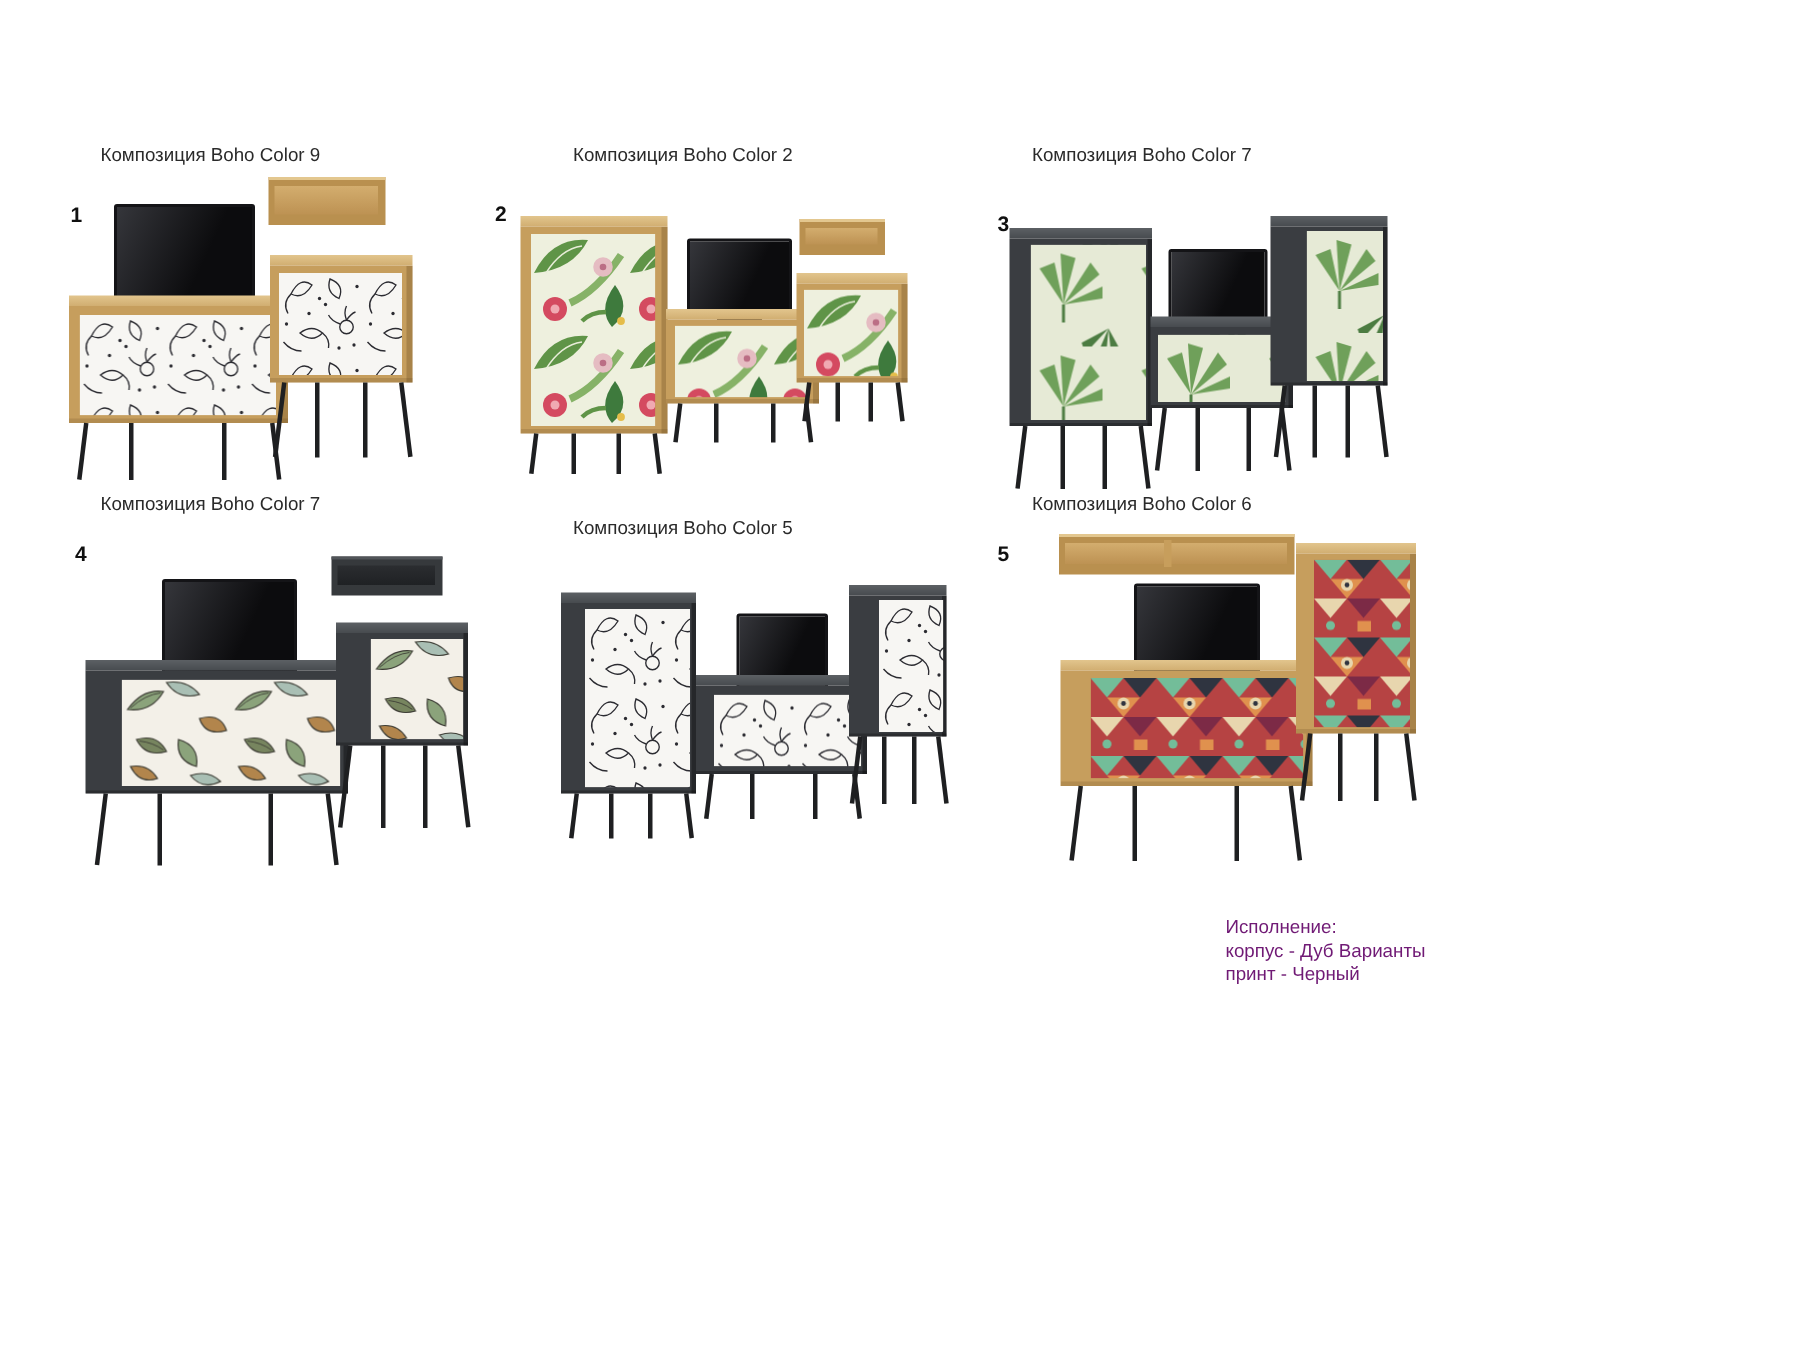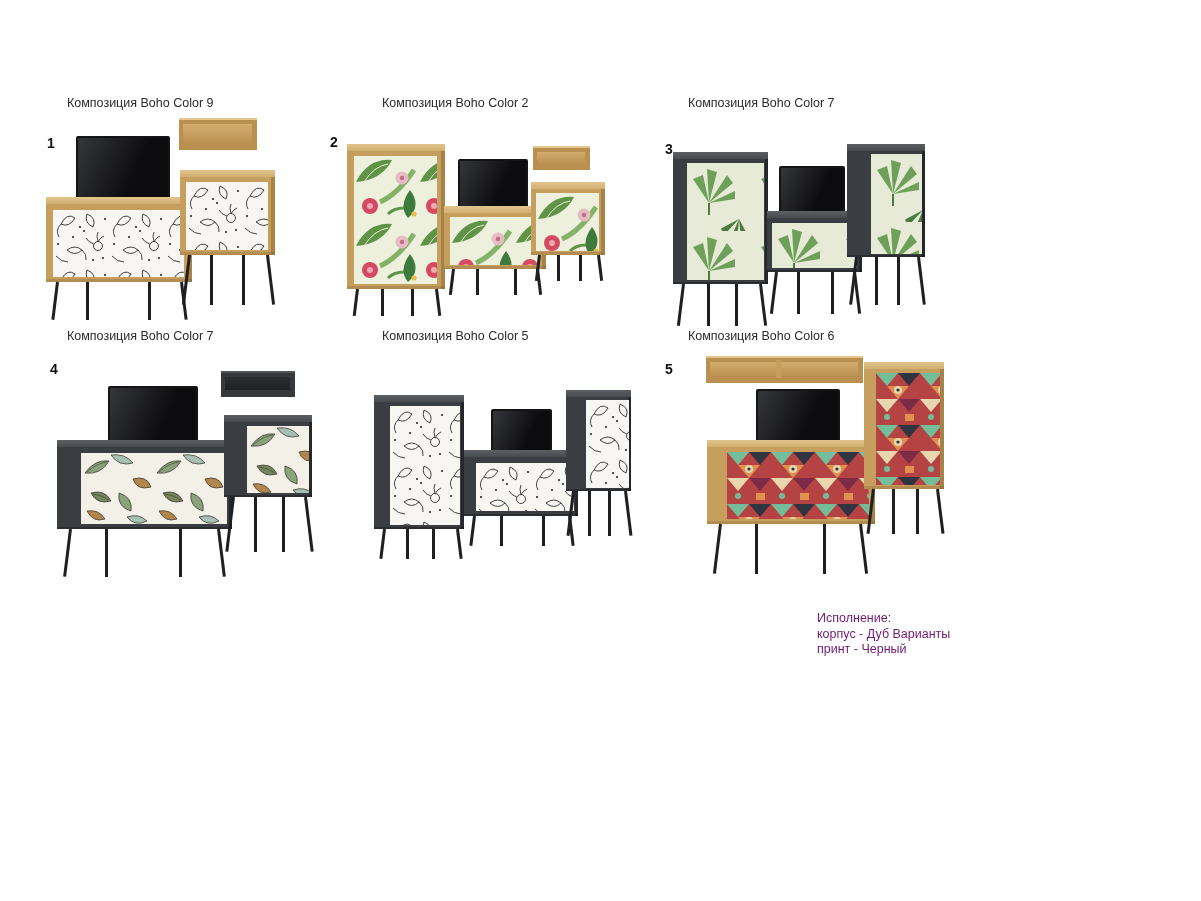--- a/index.html
+++ b/index.html
@@ -132,21 +132,21 @@
   </defs>
 </svg>
 
 <div id="canvas">
 
 
   <div class="caption" style="left:67px;top:96px">Композиция Boho Color 9</div>
   <div class="caption" style="left:382px;top:96px">Композиция Boho Color 2</div>
   <div class="caption" style="left:688px;top:96px">Композиция Boho Color 7</div>
   <div class="caption" style="left:67px;top:329px">Композиция Boho Color 7</div>
-  <div class="caption" style="left:382px;top:329px">Композиция Boho Color 5</div>
+  <div class="caption" style="left:382px;top:345px">Композиция Boho Color 5</div>
   <div class="caption" style="left:688px;top:329px">Композиция Boho Color 6</div>
 
   <div class="num" style="left:47px;top:135px">1</div>
   <div class="num" style="left:330px;top:134px">2</div>
   <div class="num" style="left:665px;top:141px">3</div>
   <div class="num" style="left:50px;top:361px">4</div>
   <div class="num" style="left:665px;top:361px">5</div>
 
   <div class="shelf oak-shelf" style="left:179px;top:118px;width:78px;height:30px">
     <div class="shelf-back"></div>

